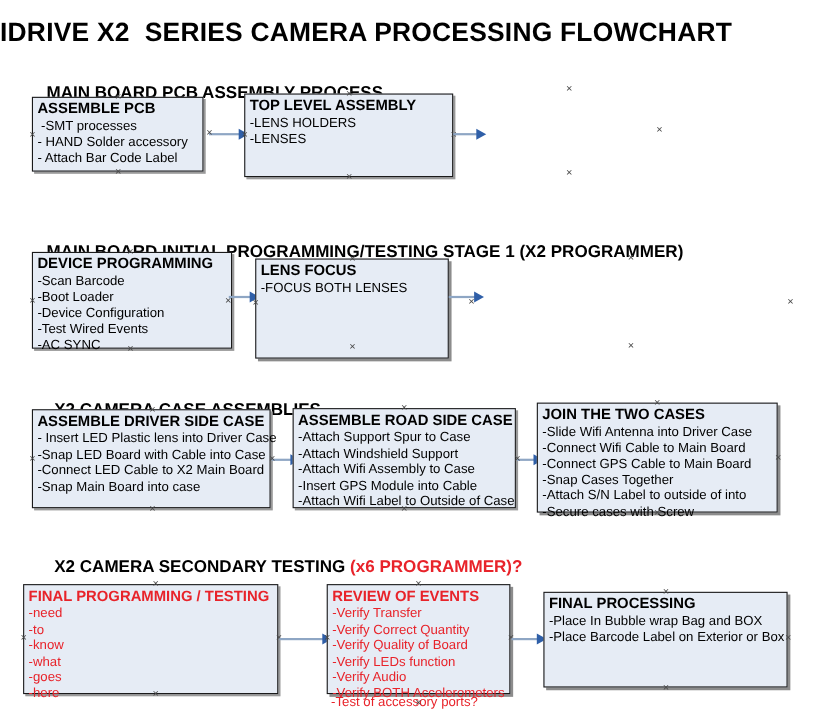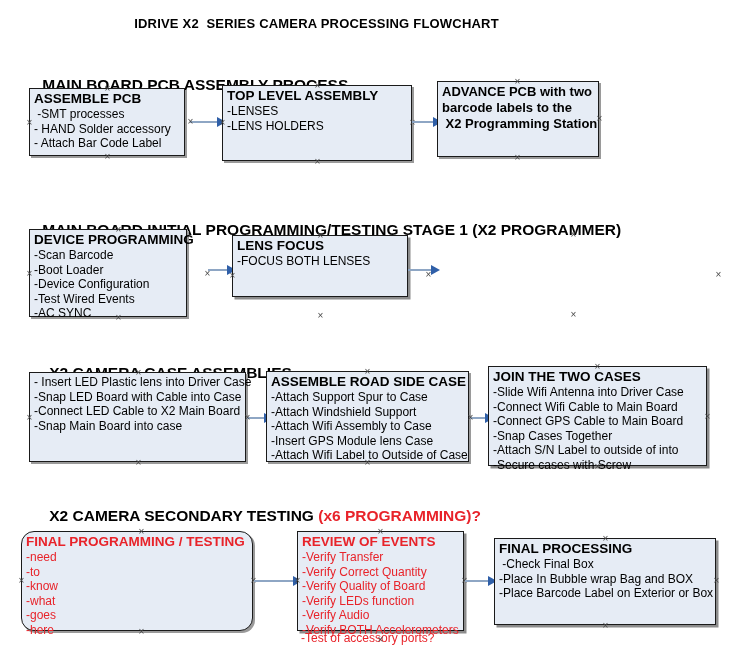--- a/index.html
+++ b/index.html
@@ -22,21 +22,21 @@
     width: 747px;
     height: 662px;
   }
   .abs { position: absolute; }
 
   
   .doc-title {
     left: 0; top: 16px;
     width: 633px;
     text-align: center;
-    font-size: 13px;
+    font-size: 24px;
     font-weight: bold;
     letter-spacing: 0.2px;
     white-space: pre;
   }
 
   
   .section-heading {
     font-size: 15.5px;
     font-weight: bold;
     white-space: pre;
@@ -146,65 +146,60 @@
   <div class="handle" style="left:103px; top:152px;"></div>
 
   <div class="abs conn" style="left:190px; top:117px; width:36px;">
     <div class="shaft"></div>
       <div class="head"></div>
   </div>
   <div class="handle" style="left:186px; top:117px;"></div>
 
   <div class="abs box shadowed" style="left:222px; top:85px; width:190px; height:76px;">
     <div class="box-title">TOP LEVEL ASSEMBLY</div>
+    <div class="box-line">-LENS HOLDERS</div>
     <div class="box-line">-LENSES</div>
-    <div class="box-line">-LENS HOLDERS</div>
   </div>
   <div class="handle" style="left:313px; top:81px;"></div>
   <div class="handle" style="left:218px; top:118px;"></div>
   <div class="handle" style="left:408px; top:118px;"></div>
   <div class="handle" style="left:313px; top:157px;"></div>
 
   <div class="abs conn" style="left:412px; top:117px; width:30px;">
     <div class="shaft"></div>
       <div class="head"></div>
   </div>
 
-  <div class="abs box shadowed" style="left:437px; top:81px; width:162px; height:76px;">
-    <div class="box-line bold">ADVANCE PCB with two</div>
-    <div class="box-line bold">barcode labels to the</div>
-    <div class="box-line bold"> X2 Programming Station</div>
-  </div>
   <div class="handle" style="left:513px; top:77px;"></div>
   <div class="handle" style="left:595px; top:114px;"></div>
   <div class="handle" style="left:513px; top:153px;"></div>
 
   <div class="abs section-heading" style="left:25px; top:203px;">
     <span>MAIN BOARD INITIAL PROGRAMMING/TESTING STAGE 1 (X2 PROGRAMMER)</span>
   </div>
 
-  <div class="abs box shadowed" style="left:29px; top:229px; width:158px; height:88px;">
+  <div class="abs box shadowed" style="left:29px; top:229px; width:182px; height:88px;">
     <div class="box-title">DEVICE PROGRAMMING</div>
     <div class="box-line">-Scan Barcode</div>
     <div class="box-line">-Boot Loader</div>
     <div class="box-line">-Device Configuration</div>
     <div class="box-line">-Test Wired Events</div>
     <div class="box-line">-AC SYNC</div>
   </div>
   <div class="handle" style="left:114px; top:225px;"></div>
   <div class="handle" style="left:25px; top:269px;"></div>
   <div class="handle" style="left:203px; top:269px;"></div>
   <div class="handle" style="left:114px; top:313px;"></div>
 
   <div class="abs conn" style="left:208px; top:265px; width:28px;">
     <div class="shaft"></div>
       <div class="head"></div>
   </div>
 
-  <div class="abs box heavy" style="left:232px; top:235px; width:176px; height:62px;">
+  <div class="abs box heavy" style="left:232px; top:235px; width:176px; height:91px;">
     <div class="box-title">LENS FOCUS</div>
     <div class="box-line">-FOCUS BOTH LENSES</div>
   </div>
   <div class="handle" style="left:316px; top:231px;"></div>
   <div class="handle" style="left:228px; top:271px;"></div>
   <div class="handle" style="left:316px; top:311px;"></div>
 
   <div class="abs conn" style="left:408px; top:265px; width:32px;">
     <div class="shaft"></div>
       <div class="head"></div>
@@ -213,41 +208,42 @@
   <div class="handle" style="left:569px; top:230px;"></div>
   <div class="handle" style="left:424px; top:270px;"></div>
   <div class="handle" style="left:714px; top:270px;"></div>
   <div class="handle" style="left:569px; top:310px;"></div>
 
   <div class="abs section-heading" style="left:32px; top:346px;">
     <span>X2 CAMERA CASE ASSEMBLIES</span>
   </div>
 
   <div class="abs box shadowed" style="left:29px; top:372px; width:217px; height:90px;">
+    <div class="box-title">ASSEMBLE DRIVER SIDE CASE</div>
     <div class="box-line">- Insert LED Plastic lens into Driver Case</div>
     <div class="box-line">-Snap LED Board with Cable into Case</div>
     <div class="box-line">-Connect LED Cable to X2 Main Board</div>
     <div class="box-line">-Snap Main Board into case</div>
   </div>
   <div class="handle" style="left:134px; top:368px;"></div>
   <div class="handle" style="left:25px; top:413px;"></div>
   <div class="handle" style="left:134px; top:458px;"></div>
 
   <div class="abs conn" style="left:247px; top:413px; width:26px;">
     <div class="shaft"></div>
       <div class="head"></div>
   </div>
   <div class="handle" style="left:243px; top:413px;"></div>
 
   <div class="abs box shadowed" style="left:266px; top:371px; width:203px; height:91px;">
     <div class="box-title">ASSEMBLE ROAD SIDE CASE</div>
     <div class="box-line">-Attach Support Spur to Case</div>
     <div class="box-line">-Attach Windshield Support</div>
     <div class="box-line">-Attach Wifi Assembly to Case</div>
-    <div class="box-line">-Insert GPS Module lens Case</div>
+    <div class="box-line">-Insert GPS Module into Cable</div>
     <div class="box-line">-Attach Wifi Label to Outside of Case</div>
   </div>
   <div class="handle" style="left:363px; top:367px;"></div>
   <div class="handle" style="left:363px; top:458px;"></div>
 
   <div class="abs conn" style="left:470px; top:413px; width:24px;">
     <div class="shaft"></div>
       <div class="head"></div>
   </div>
   <div class="handle" style="left:466px; top:413px;"></div>
@@ -259,24 +255,24 @@
     <div class="box-line">-Connect GPS Cable to Main Board</div>
     <div class="box-line">-Snap Cases Together</div>
     <div class="box-line">-Attach S/N Label to outside of into</div>
     <div class="box-line">-Secure cases with Screw</div>
   </div>
   <div class="handle" style="left:593px; top:362px;"></div>
   <div class="handle" style="left:703px; top:412px;"></div>
   <div class="handle" style="left:593px; top:462px;"></div>
 
   <div class="abs section-heading" style="left:32px; top:489px;">
-    <span>X2 CAMERA SECONDARY TESTING </span><span class="suffix-red">(x6 PROGRAMMING)?</span>
-  </div>
-
-  <div class="abs box shadowed red" style="left:21px; top:531px; width:232px; height:100px;border-radius:13px;">
+    <span>X2 CAMERA SECONDARY TESTING </span><span class="suffix-red">(x6 PROGRAMMER)?</span>
+  </div>
+
+  <div class="abs box shadowed red" style="left:21px; top:531px; width:232px; height:100px;">
     <div class="box-title">FINAL PROGRAMMING / TESTING</div>
     <div class="box-line">-need</div>
     <div class="box-line">-to</div>
     <div class="box-line">-know</div>
     <div class="box-line">-what</div>
     <div class="box-line">-goes</div>
     <div class="box-line">-here</div>
   </div>
   <div class="handle" style="left:137px; top:527px;"></div>
   <div class="handle" style="left:17px; top:576px;"></div>
@@ -303,21 +299,20 @@
   <div class="handle" style="left:460px; top:576px;"></div>
   <div class="handle" style="left:376px; top:635px;"></div>
 
   <div class="abs conn" style="left:465px; top:576px; width:32px;">
     <div class="shaft"></div>
       <div class="head"></div>
   </div>
 
   <div class="abs box heavy" style="left:494px; top:538px; width:222px; height:87px;">
     <div class="box-title">FINAL PROCESSING</div>
-    <div class="box-line"> -Check Final Box</div>
     <div class="box-line">-Place In Bubble wrap Bag and BOX</div>
     <div class="box-line">-Place Barcode Label on Exterior or Box</div>
   </div>
   <div class="handle" style="left:601px; top:534px;"></div>
   <div class="handle" style="left:712px; top:576px;"></div>
   <div class="handle" style="left:601px; top:621px;"></div>
 
 </div>
 
 </body></html>

